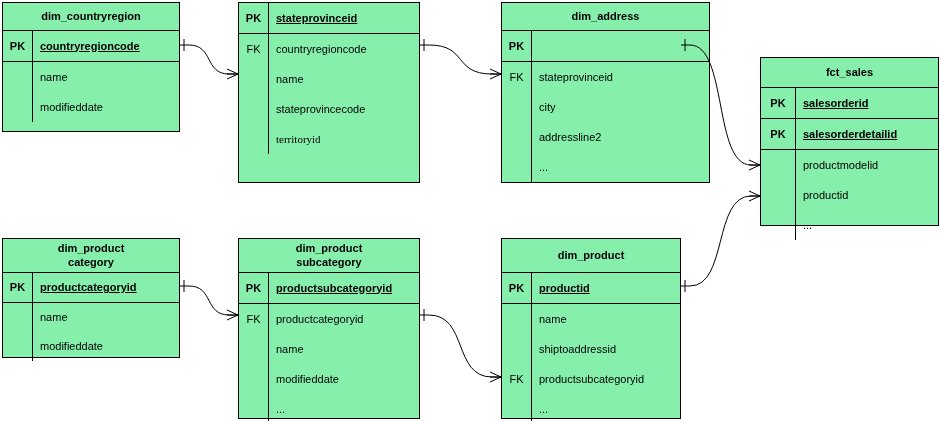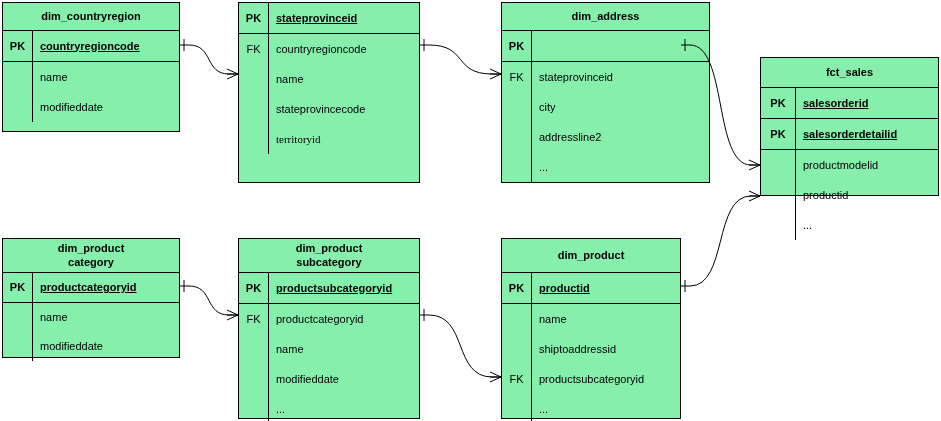--- a/index.html
+++ b/index.html
@@ -177,21 +177,21 @@
           <div class="frow" style="height: 30px;">
             <div class="fkey" style="width: 29px;"></div>
             <div class="fname">addressline2</div>
           </div>
           <div class="frow" style="height: 30px;">
             <div class="fkey" style="width: 29px;"></div>
             <div class="fname">...</div>
           </div>
         </div>
       </div>
-      <div class="entity" style="left: 760px; top: 57px; width: 179px; height: 139px;">
+      <div class="entity" style="left: 760px; top: 57px; width: 179px; height: 169px;">
         <div class="entity-title" style="height: 30px;">fct_sales</div>
         <div class="rowgroup">
           <div class="keycol-line" style="left: 34px;"></div>
           <div class="frow pk" style="height: 30px;">
             <div class="fkey" style="width: 34px;">PK</div>
             <div class="fname">salesorderid</div>
           </div>
         </div>
         <div class="rowgroup">
           <div class="keycol-line" style="left: 34px;"></div>

